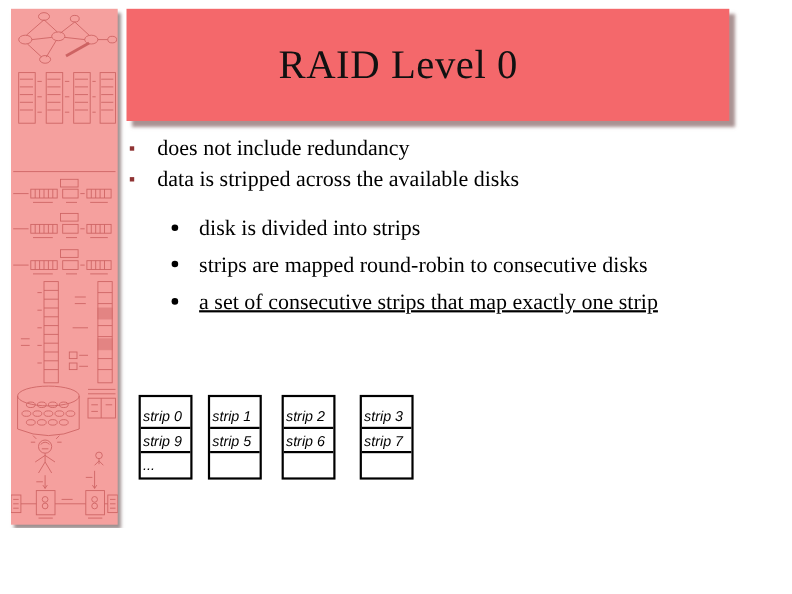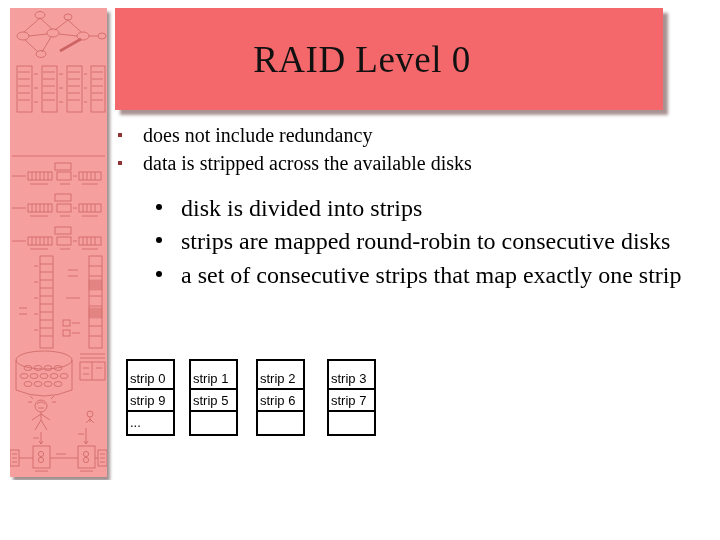--- a/index.html
+++ b/index.html
@@ -31,29 +31,29 @@
     position:absolute;left:118px;display:flex;align-items:flex-start;
     font-size:20px;line-height:24px;white-space:nowrap;
   }
   .bullet .sq{
     flex:0 0 auto;width:4px;height:4px;background:#8f3333;
     margin:10px 21px 0 0;
   }
   
   .subbullet{
     position:absolute;left:156px;display:flex;align-items:flex-start;
-    font-size:24px;line-height:26px;
+    font-size:20px;line-height:26px;
   }
   .subbullet .dot{
     flex:0 0 auto;width:6px;height:6px;border-radius:50%;background:#000;
     margin:9px 19px 0 0;
   }
   .subbullet .lines span{display:block;white-space:nowrap;}
   
-  .disks{position:absolute;left:126px;top:359px;width:300px;height:79px;}
+  .disks{position:absolute;left:126px;top:359px;width:300px;height:79px;font-style:italic;}
   .disk{
     position:absolute;top:0;width:49px;height:77px;
     border:2px solid #000;box-sizing:border-box;background:#fff;
   }
   .disk .cell{
     height:22px;box-sizing:border-box;
     display:flex;align-items:flex-end;
     font-family:"Liberation Sans", sans-serif;font-size:13px;line-height:14px;
     padding:0 0 2px 2px;white-space:nowrap;overflow:hidden;
   }
@@ -207,21 +207,21 @@
     <span class="lines">
       <span>disk is divided into strips</span>
     </span>
   </div>
   <div class="subbullet" style="top:228px;">
     <span class="dot"></span>
     <span class="lines">
       <span>strips are mapped round-robin to consecutive disks</span>
     </span>
   </div>
-  <div class="subbullet" style="top:262px;">
+  <div class="subbullet" style="top:262px;text-decoration:underline;">
     <span class="dot"></span>
     <span class="lines">
       <span>a set of consecutive strips that map exactly one strip</span>
     </span>
   </div>
 
   <div class="disks">
     <div class="disk disk1">
       <div class="cell">strip 0</div>
       <div class="cell">strip 9</div>

